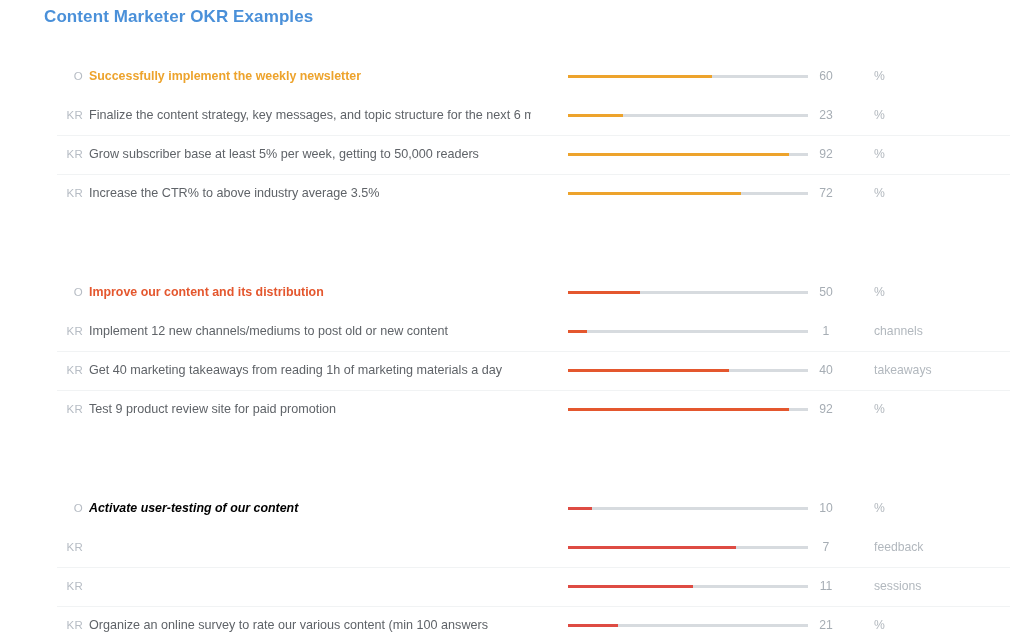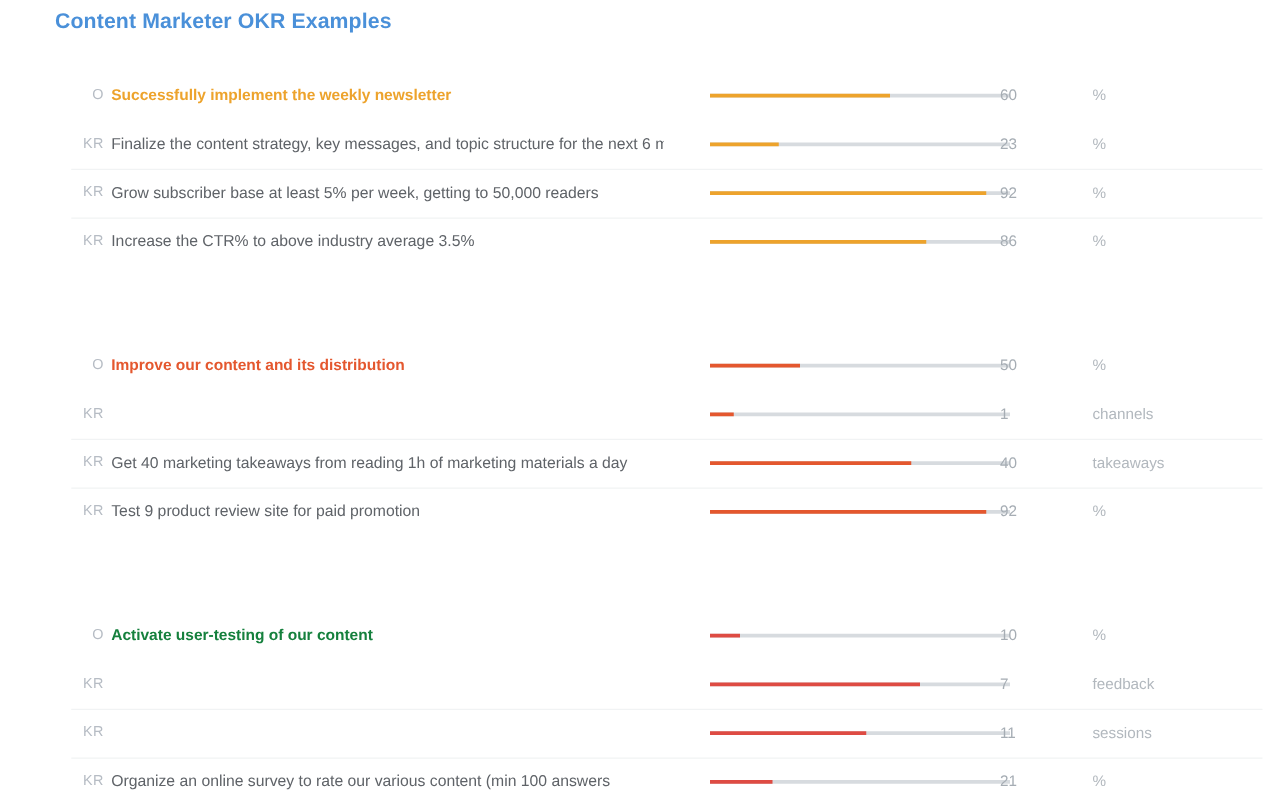--- a/index.html
+++ b/index.html
@@ -121,21 +121,21 @@
     top: 0;
     height: 3px;
     border-radius: 0;
   }
 
   
   .row-value {
     position: absolute;
     left: 800px;
     width: 52px;
-    text-align: left;
+    text-align: center;
     line-height: 39px;
     font-size: 12.2px;
     color: #a6adb4;
   }
   .row-unit {
     position: absolute;
     left: 874px;
     line-height: 39px;
     font-size: 12.2px;
     color: #b2b8be;
@@ -185,40 +185,41 @@
           <div class="row-unit">%</div>
         </div>
         <div class="okr-row">
           <div class="row-rule"></div>
           <div class="type-badge">KR</div>
           <div class="row-title">Increase the CTR% to above industry average 3.5%</div>
           <div class="bar-wrap">
             <div class="bar-track" style="background: rgb(215, 219, 223);"></div>
             <div class="bar-fill" style="width: 72%; background: rgb(237, 163, 44);"></div>
           </div>
-          <div class="row-value">86</div>
+          <div class="row-value">72</div>
           <div class="row-unit">%</div>
         </div>
       </div>
       <div class="group-spacer"></div>
       <div class="okr-group">
         <div class="okr-row objective no-rule">
           <div class="row-rule"></div>
           <div class="type-badge">O</div>
           <div class="row-title" style="color: rgb(228, 87, 46);">Improve our content and its distribution</div>
           <div class="bar-wrap">
             <div class="bar-track" style="background: rgb(215, 219, 223);"></div>
             <div class="bar-fill" style="width: 30%; background: rgb(228, 87, 46);"></div>
           </div>
           <div class="row-value">50</div>
           <div class="row-unit">%</div>
         </div>
         <div class="okr-row no-rule">
           <div class="row-rule"></div>
           <div class="type-badge">KR</div>
+          <div class="row-title">Implement 12 new channels/mediums to post old or new content</div>
           <div class="bar-wrap">
             <div class="bar-track" style="background: rgb(215, 219, 223);"></div>
             <div class="bar-fill" style="width: 8%; background: rgb(228, 87, 46);"></div>
           </div>
           <div class="row-value">1</div>
           <div class="row-unit">channels</div>
         </div>
         <div class="okr-row">
           <div class="row-rule"></div>
           <div class="type-badge">KR</div>
@@ -240,21 +241,21 @@
           </div>
           <div class="row-value">92</div>
           <div class="row-unit">%</div>
         </div>
       </div>
       <div class="group-spacer"></div>
       <div class="okr-group">
         <div class="okr-row objective no-rule">
           <div class="row-rule"></div>
           <div class="type-badge">O</div>
-          <div class="row-title" style="color: #15803d;">Activate user-testing of our content</div>
+          <div class="row-title" style="color: #000000; font-style: italic;">Activate user-testing of our content</div>
           <div class="bar-wrap">
             <div class="bar-track" style="background: rgb(215, 219, 223);"></div>
             <div class="bar-fill" style="width: 10%; background: rgb(222, 75, 67);"></div>
           </div>
           <div class="row-value">10</div>
           <div class="row-unit">%</div>
         </div>
         <div class="okr-row no-rule">
           <div class="row-rule"></div>
           <div class="type-badge">KR</div>

